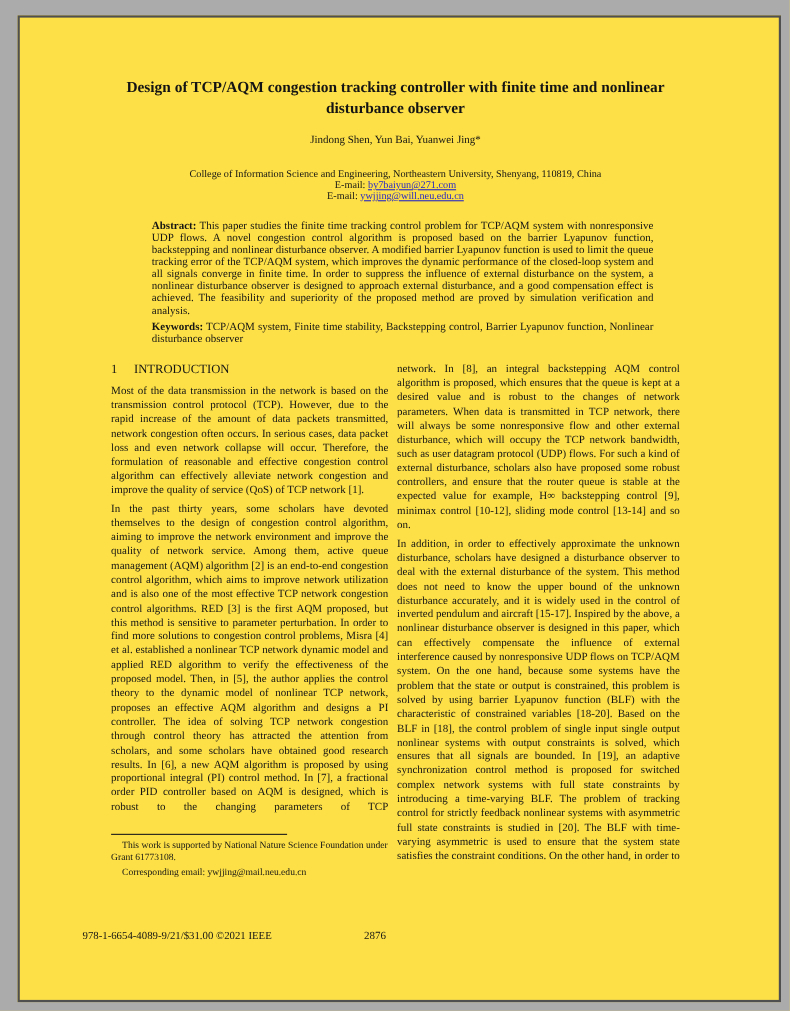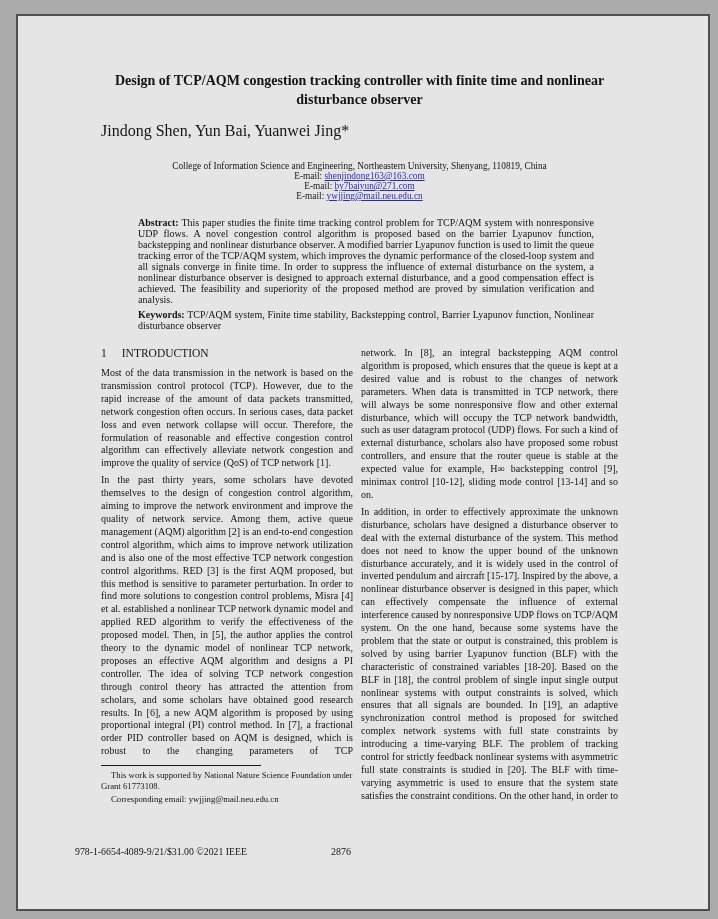--- a/index.html
+++ b/index.html
@@ -8,41 +8,41 @@
     background:#ababab;
     font-family:"Liberation Serif","DejaVu Serif",serif;
     color:#141414;
     position:relative;
     overflow:hidden;
   }
   .page {
     position:absolute;
     left:16px; top:14px;
     width:694px; height:897px;
-    background:#e5e5e5;
+    background:#fde047;
     border:2px solid #4f4f4f;
     overflow:hidden;
   }
   .content {
     position:absolute;
     left:83px; top:0;
     width:517px;
   }
   .paper-title {
     margin:56px auto 0 auto;
     width:517px;
     text-align:center;
     font-size:14px;
     font-weight:bold;
     line-height:18.5px;
   }
   .authors {
     margin-top:13px;
-    text-align:left;
-    font-size:16px;
+    text-align:center;
+    font-size:10px;
   }
   .affiliation {
     margin-top:21px;
     text-align:center;
     font-size:9.3px;
     line-height:10px;
   }
   .email-line {
     text-align:center;
     font-size:9.3px;
@@ -74,21 +74,21 @@
   }
   .sec-num { margin-right:15px; }
   .body-par {
     font-size:10px;
     line-height:12.9px;
     text-align:justify;
     margin-bottom:4px;
   }
   .body-par.continued { text-align-last:justify; margin-bottom:0; }
   .footnote {
-    margin-top:7px;
+    margin-top:17px;
     font-size:8.7px;
     line-height:10.4px;
   }
   .footnote-rule {
     width:160px;
     border-top:1px solid #1a1a1a;
     margin-bottom:4px;
   }
   .footnote p { text-indent:10px; margin-bottom:3px; text-align:left; }
   .footer-copyright {
@@ -109,29 +109,25 @@
   <div class="content">
 
     <h1 class="paper-title">Design of TCP/AQM congestion tracking controller with finite time and nonlinear disturbance observer</h1>
 
     <div class="authors">Jindong Shen, Yun Bai, Yuanwei Jing*</div>
 
     <div class="affiliation">College of Information Science and Engineering, Northeastern University, Shenyang, 110819, China</div>
 
     <div class="email-line">
       <span>E-mail:</span>
-      <a class="email-link">shenjindong163@163.com</a>
-    </div>
-    <div class="email-line">
-      <span>E-mail:</span>
       <a class="email-link">by7baiyun@271.com</a>
     </div>
     <div class="email-line">
       <span>E-mail:</span>
-      <a class="email-link">ywjjing@mail.neu.edu.cn</a>
+      <a class="email-link">ywjjing@will.neu.edu.cn</a>
     </div>
 
     <div class="abstract-block">
       <span class="inline-label">Abstract:</span>
       <span>This paper studies the finite time tracking control problem for TCP/AQM system with nonresponsive UDP flows. A novel congestion control algorithm is proposed based on the barrier Lyapunov function, backstepping and nonlinear disturbance observer. A modified barrier Lyapunov function is used to limit the queue tracking error of the TCP/AQM system, which improves the dynamic performance of the closed-loop system and all signals converge in finite time. In order to suppress the influence of external disturbance on the system, a nonlinear disturbance observer is designed to approach external disturbance, and a good compensation effect is achieved. The feasibility and superiority of the proposed method are proved by simulation verification and analysis.</span>
     </div>
 
     <div class="abstract-block keywords">
       <span class="inline-label">Keywords:</span>
       <span>TCP/AQM system, Finite time stability, Backstepping control, Barrier Lyapunov function, Nonlinear disturbance observer</span>

